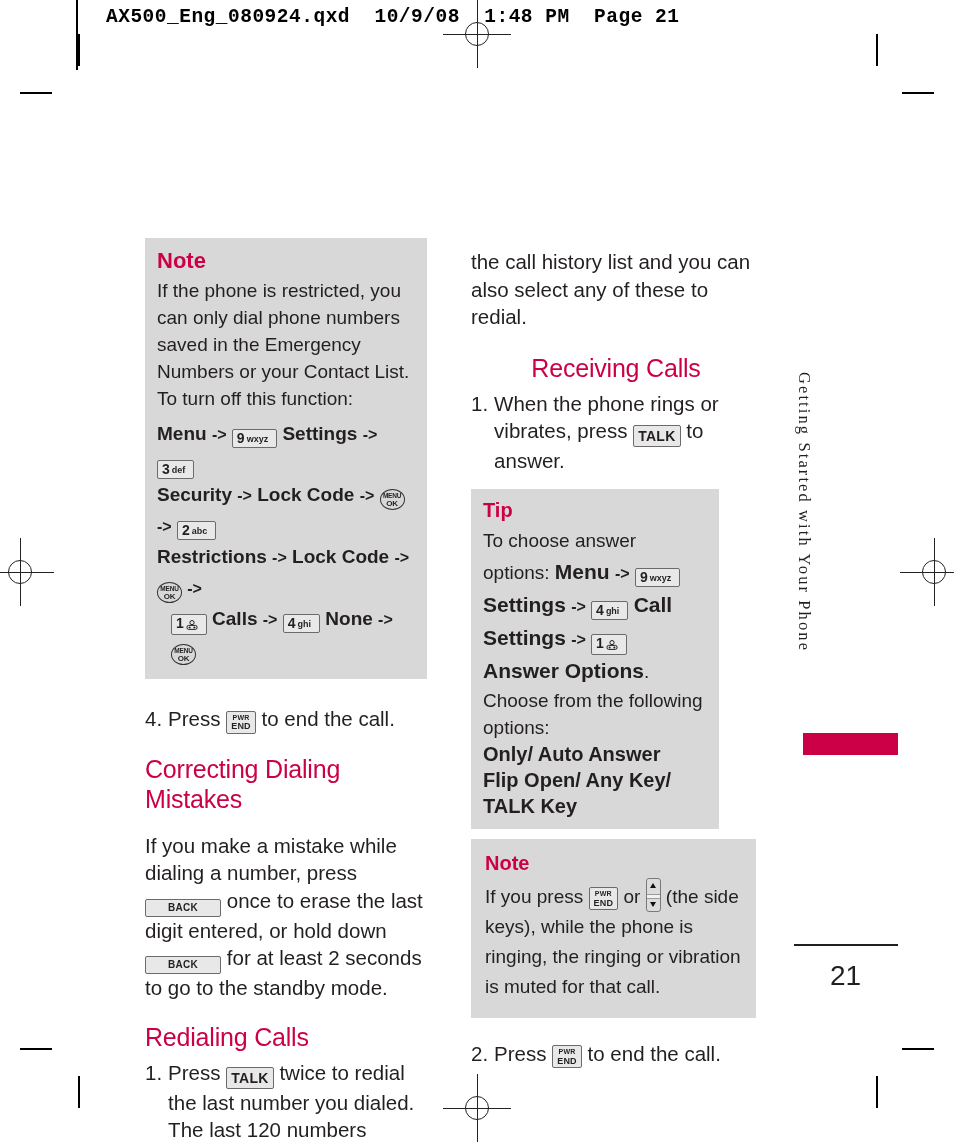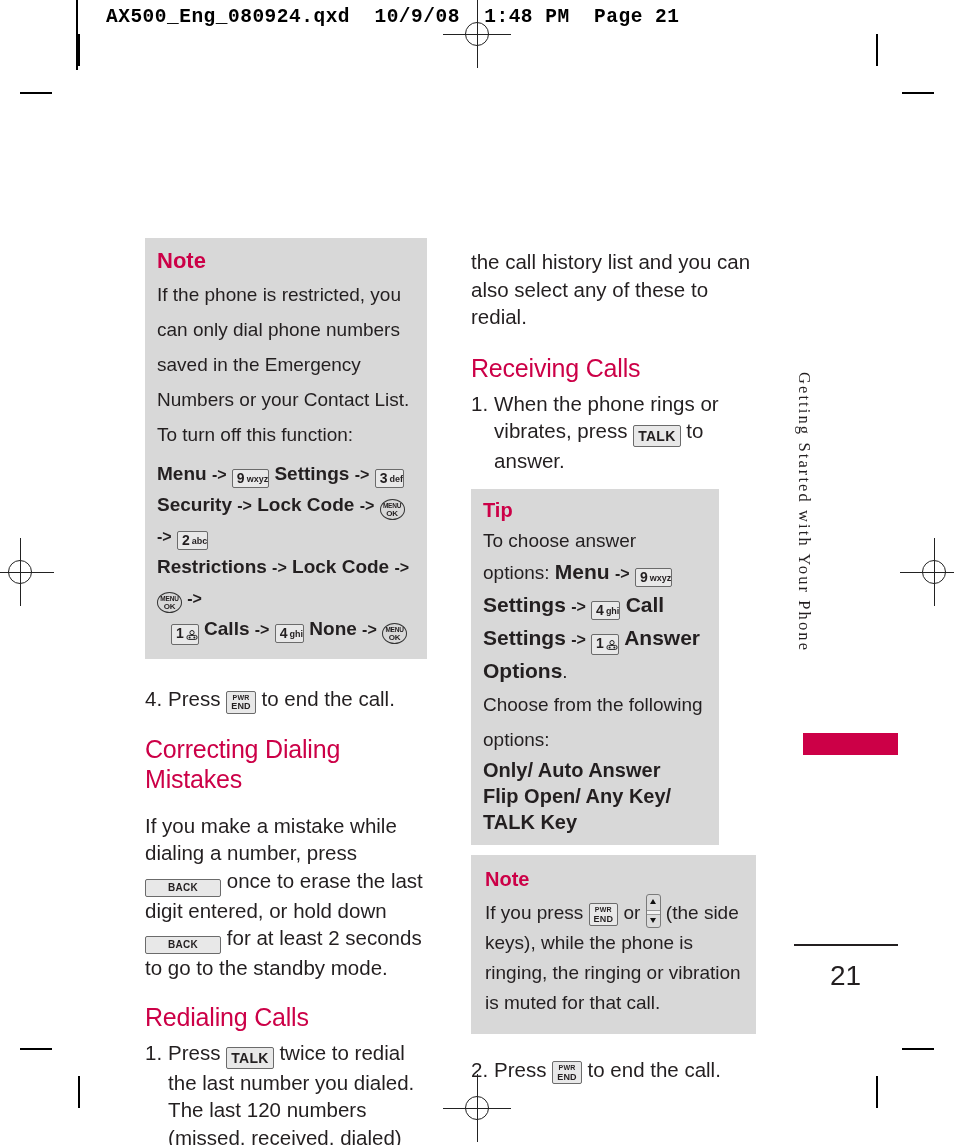--- a/index.html
+++ b/index.html
@@ -41,42 +41,42 @@
     color:#cc0047;font-size:25px;line-height:30px;font-weight:normal;
     margin:20px 0 7px 0;letter-spacing:-0.2px;
   }
   .numitem{display:flex;font-size:20.5px;line-height:27.5px;}
   .numitem .num{flex:0 0 auto;padding-right:6px;}
   .numitem .txt{flex:1 1 auto;}
 
   
   .box{background:#d8d8d8;padding:10px 12px 14px 12px;box-sizing:border-box;}
   .box .boxtitle{color:#cc0047;font-weight:bold;font-size:22px;line-height:26px;margin-bottom:3px;}
-  .box .boxtext{font-size:19px;line-height:35px;color:#231f20;}
+  .box .boxtext{font-size:19px;line-height:27px;color:#231f20;}
   .box .boxline{font-size:19px;line-height:30px;color:#231f20;}
   .b{font-weight:bold;}
   .arrow{font-weight:bold;font-size:16px;}
 
   
   .key{
     display:inline-block;vertical-align:-3px;
     border:1px solid #6b6b6b;background:#e8e8e8;
     border-radius:2px;
     padding:1px 4px 1px 4px;
     line-height:1;
     font-family:"Liberation Sans", sans-serif;
     white-space:nowrap;
     box-sizing:border-box;
   }
   .key.talk{font-size:14px;font-weight:bold;letter-spacing:0.3px;padding:3px 4px;}
   .key.end{font-size:8px;font-weight:bold;text-align:center;padding:2px 4px;line-height:8.5px;}
   .key.end .l1{display:block;font-size:7px;letter-spacing:0.2px;}
   .key.end .l2{display:block;font-size:9px;letter-spacing:0.2px;}
   .key.back{font-size:10px;font-weight:bold;letter-spacing:0.3px;padding:3px 22px;}
-  .key.num{font-size:14px;font-weight:bold;padding:1px 0 2px 4px;}
+  .key.num{font-size:14px;font-weight:bold;padding:1px 8px 2px 4px;}
   .key.num .sub{font-size:9px;font-weight:bold;vertical-align:1px;margin-left:2px;}
   .key.num .vm{display:inline-block;vertical-align:-2px;margin-left:2px;}
 
   .okkey{
     display:inline-block;vertical-align:-5px;
     width:25px;height:21px;border:1.4px solid #333;border-radius:50%;
     text-align:center;box-sizing:border-box;line-height:8px;padding-top:2px;
   }
   .okkey .l1{display:block;font-size:6.5px;font-weight:bold;letter-spacing:-0.2px;}
   .okkey .l2{display:block;font-size:8px;font-weight:bold;letter-spacing:-0.2px;}
@@ -225,21 +225,21 @@
       <span class="key talk">TALK</span>
       <span>twice to redial the last number you dialed. The last 120 numbers (missed, received, dialed) are stored in</span>
     </span>
   </div>
 </div>
 
 <div class="col" id="col-right">
 
   <p class="body">the call history list and you can also select any of these to redial.</p>
 
-  <h2 class="head" style="margin-top:22px;">Receiving Calls</h2>
+  <h2 class="head" style="margin-top:22px;text-align:center;">Receiving Calls</h2>
 
   <div class="numitem">
     <span class="num">1.</span>
     <span class="txt">
       <span>When the phone rings or vibrates, press</span>
       <span class="key talk">TALK</span>
       <span>to answer.</span>
     </span>
   </div>
 

